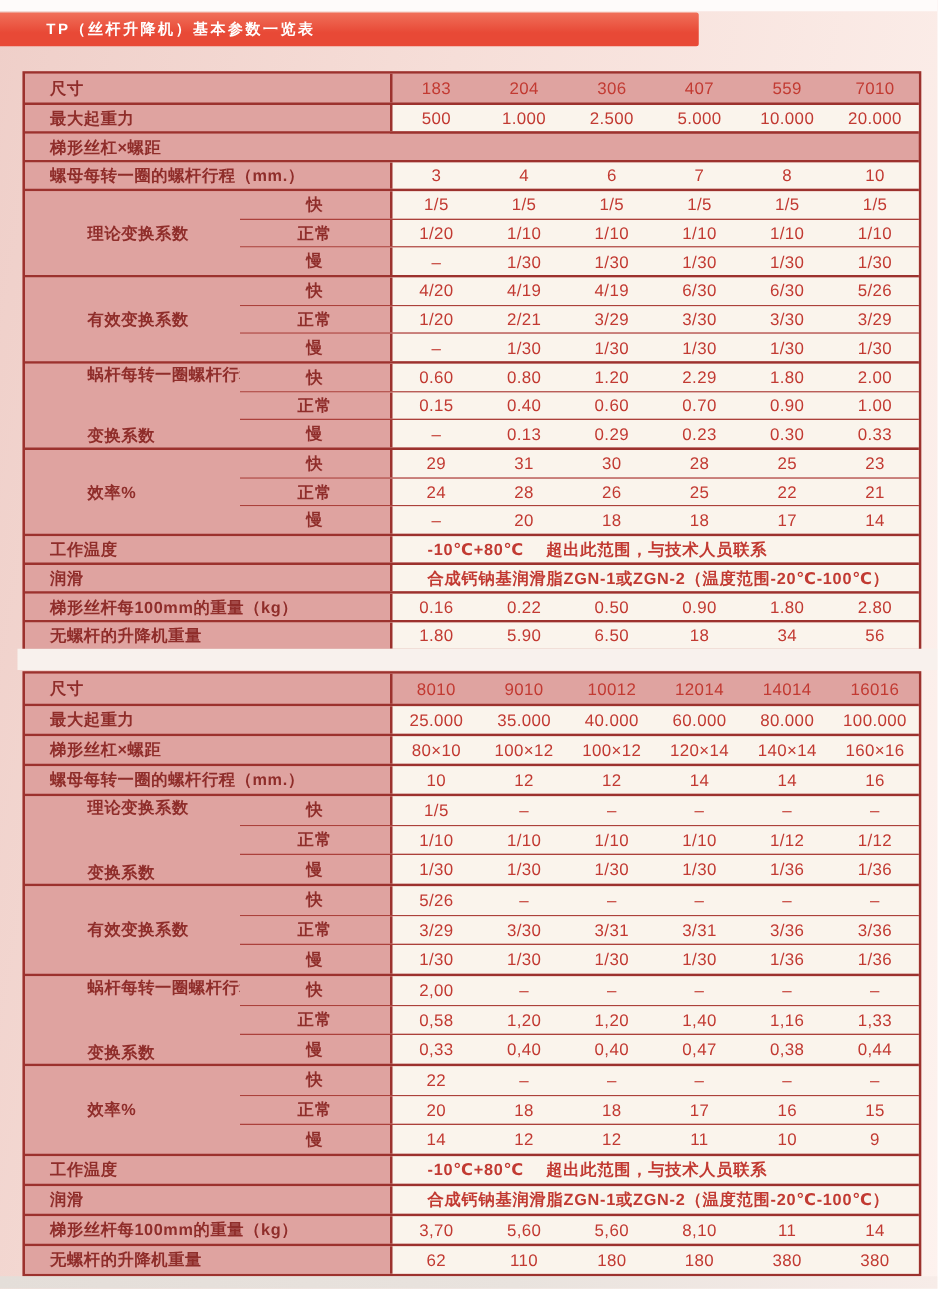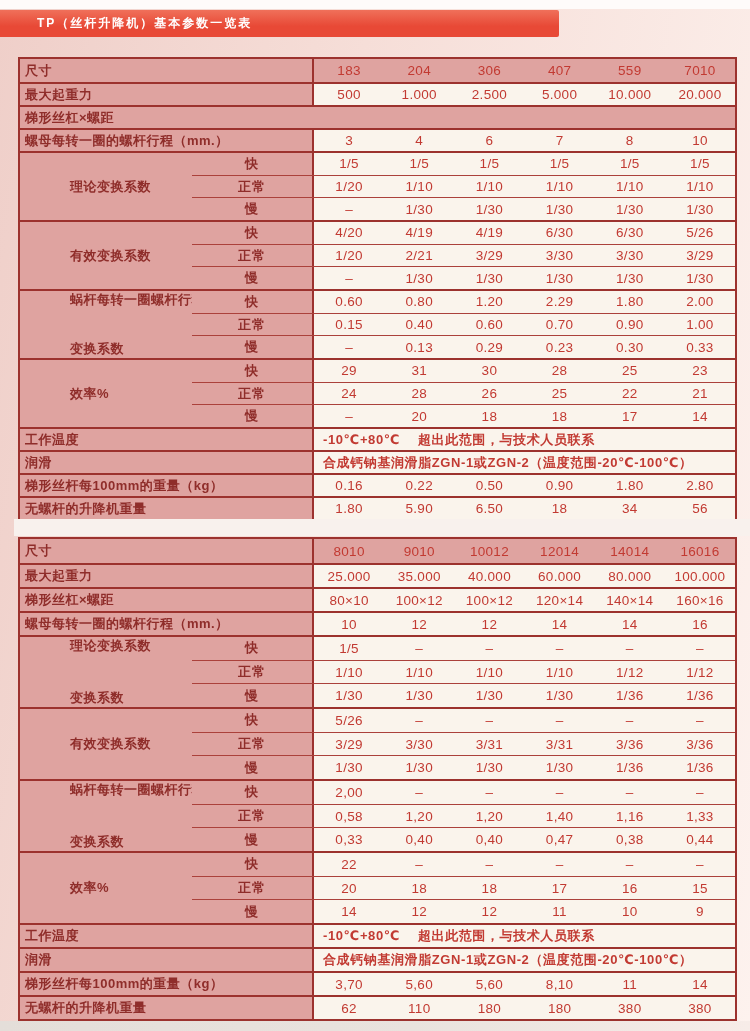--- a/index.html
+++ b/index.html
@@ -36,21 +36,21 @@
   #table-0{top:57px;}
   #table-1{top:537px;}
   .trow{display:flex;box-sizing:border-box;width:100%;}
   .trow + .trow{border-top:2px solid var(--border);}
   #table-0 .trow{height:23px;}  #table-0 .trow.group{height:69px;}
   #table-1 .trow{height:24px;}  #table-1 .trow.group{height:72px;}
   .cell{box-sizing:border-box;display:flex;align-items:center;}
   .label-cell{
     width:292px;min-width:292px;background:var(--label-bg);
     color:var(--label-text);font-size:13px;font-weight:bold;
-    padding-left:5px;letter-spacing:.5px;white-space:nowrap;
+    padding-left:20px;letter-spacing:.5px;white-space:nowrap;
   }
   .group-label-col{
     width:172px;min-width:172px;background:var(--label-bg);
     display:flex;flex-direction:column;justify-content:space-between;
     color:var(--label-text);font-size:13px;font-weight:bold;letter-spacing:.5px;
   }
   .group-label-col.single{justify-content:center;}
   .glabel{padding-left:15px;white-space:nowrap;margin-left:35px;}
   .group-right{flex:1;display:flex;flex-direction:column;}
   .sub-row{flex:1;display:flex;box-sizing:border-box;}
@@ -62,21 +62,21 @@
   }
   .data-wrap{flex:1;display:flex;background:var(--cell-bg);border-left:2px solid var(--border);}
   .data-wrap.pinkbg{background:var(--label-bg);}
   .data-cell{
     flex:1;justify-content:center;color:var(--value-text);
     font-size:13.5px;letter-spacing:.3px;white-space:nowrap;
   }
   .data-wrap.pinkbg .data-cell{color:var(--value-text);}
   .span-cell{
     flex:1;color:var(--value-text);font-size:13px;font-weight:bold;
-    padding-left:9px;letter-spacing:.6px;white-space:nowrap;
+    padding-left:28px;letter-spacing:.6px;white-space:nowrap;
   }
 </style>
 </head>
 <body>
 
 <div class="top-strip"></div>
 
 <div class="banner">
   <span class="banner-title">TP（丝杆升降机）基本参数一览表</span>
 </div>

